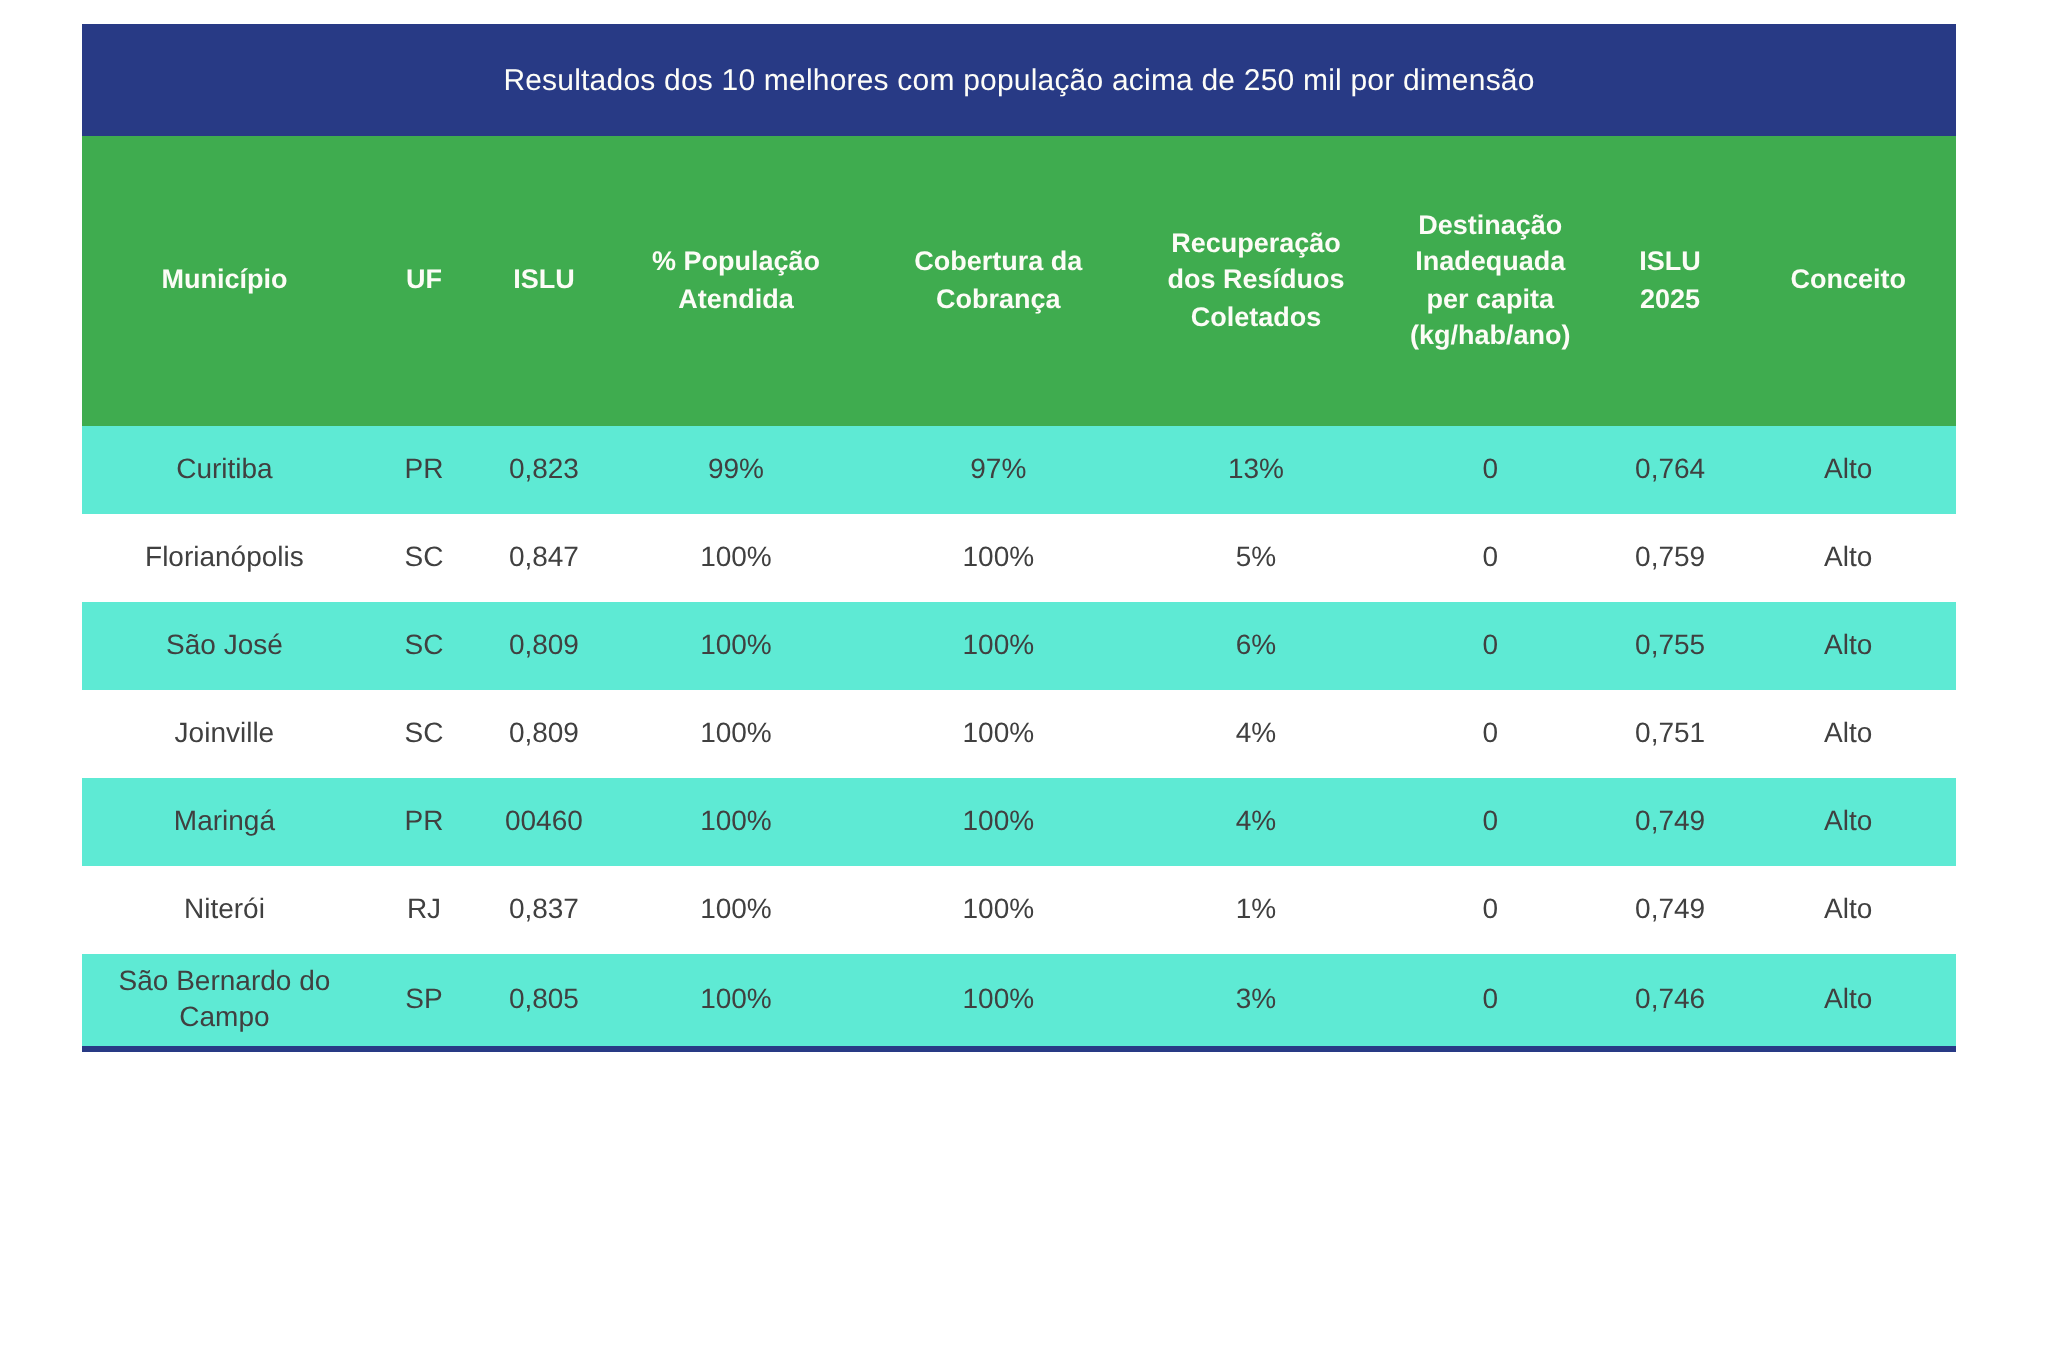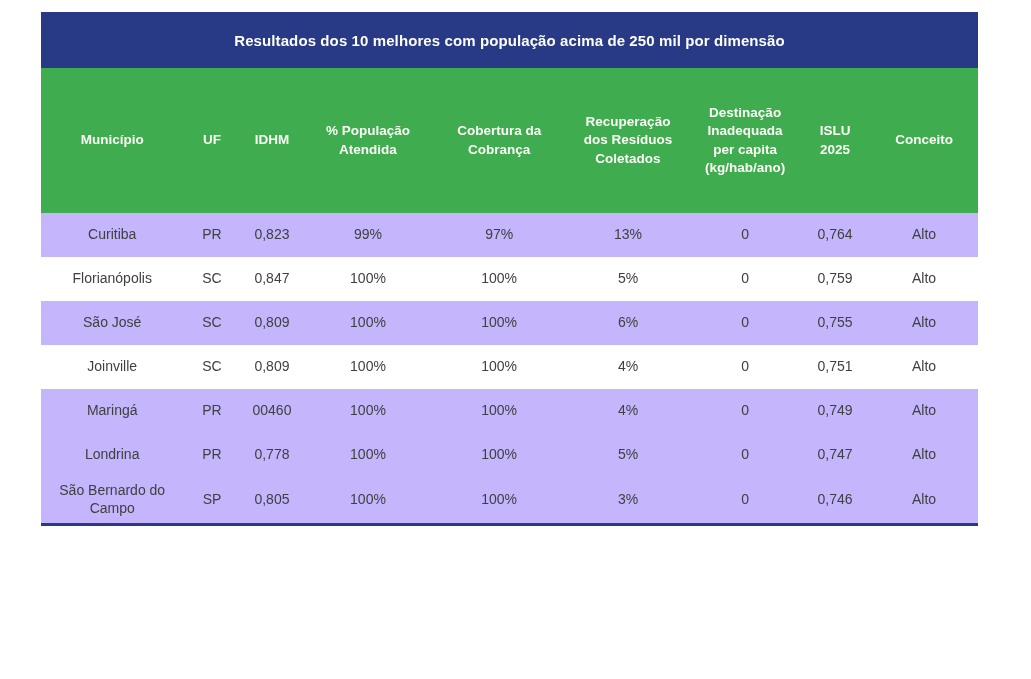--- a/index.html
+++ b/index.html
@@ -34,21 +34,21 @@
   col.c-rec       { width: 13.3%; }
   col.c-dest      { width: 11.7%; }
   col.c-islu      { width: 7.5%;  }
   col.c-conceito  { width: 11.5%; }
 
   th.title-cell {
     background: #283A85;
     color: #FDFDF8;
     height: 56px;
     font-size: 15px;
-    font-weight: bold;
+    font-weight: normal;
     text-align: center;
     vertical-align: middle;
     letter-spacing: 0.1px;
   }
   tr.header-row th {
     background: #3FAC4F;
     color: #FCFCF6;
     height: 145px;
     font-size: 13.5px;
     font-weight: bold;
@@ -60,21 +60,21 @@
   tbody td {
     height: 44px;
     font-size: 14px;
     text-align: center;
     vertical-align: middle;
     padding: 4px 6px;
     line-height: 1.25;
     color: #404040;
     background: #ffffff;
   }
-  tbody tr.stripe td { background: #c4b5fd; }
+  tbody tr.stripe td { background: #5eead4; }
   tbody tr:last-child td {
     height: 47px;
     border-bottom: 3px solid #283A85;
   }
 </style>
 </head>
 <body>
 
 <div class="report-table-wrap">
   <table class="report-table">
@@ -90,21 +90,21 @@
         <col class="c-conceito">
     </colgroup>
     <thead>
       <tr>
         <th class="title-cell" colspan="9">Resultados dos 10 melhores com população acima de 250 mil por dimensão</th>
       </tr>
       <tr class="header-row">
 
       <th>Município</th>
           <th>UF</th>
-          <th>IDHM</th>
+          <th>ISLU</th>
           <th>% População Atendida</th>
           <th>Cobertura da Cobrança</th>
           <th>Recuperação dos Resíduos Coletados</th>
           <th>Destinação Inadequada per capita (kg/hab/ano)</th>
           <th>ISLU 2025</th>
           <th>Conceito</th>
         </tr>
     </thead>
     <tbody>
 
@@ -156,29 +156,29 @@
           <td>Maringá</td>
           <td>PR</td>
           <td>00460</td>
           <td>100%</td>
           <td>100%</td>
           <td>4%</td>
           <td>0</td>
           <td>0,749</td>
           <td>Alto</td>
         </tr>
-        <tr class="stripe">
-          <td>Londrina</td>
-          <td>PR</td>
-          <td>0,778</td>
+        <tr>
+          <td>Niterói</td>
+          <td>RJ</td>
+          <td>0,837</td>
           <td>100%</td>
           <td>100%</td>
-          <td>5%</td>
+          <td>1%</td>
           <td>0</td>
-          <td>0,747</td>
+          <td>0,749</td>
           <td>Alto</td>
         </tr>
         <tr class="stripe">
           <td>São Bernardo do Campo</td>
           <td>SP</td>
           <td>0,805</td>
           <td>100%</td>
           <td>100%</td>
           <td>3%</td>
           <td>0</td>

